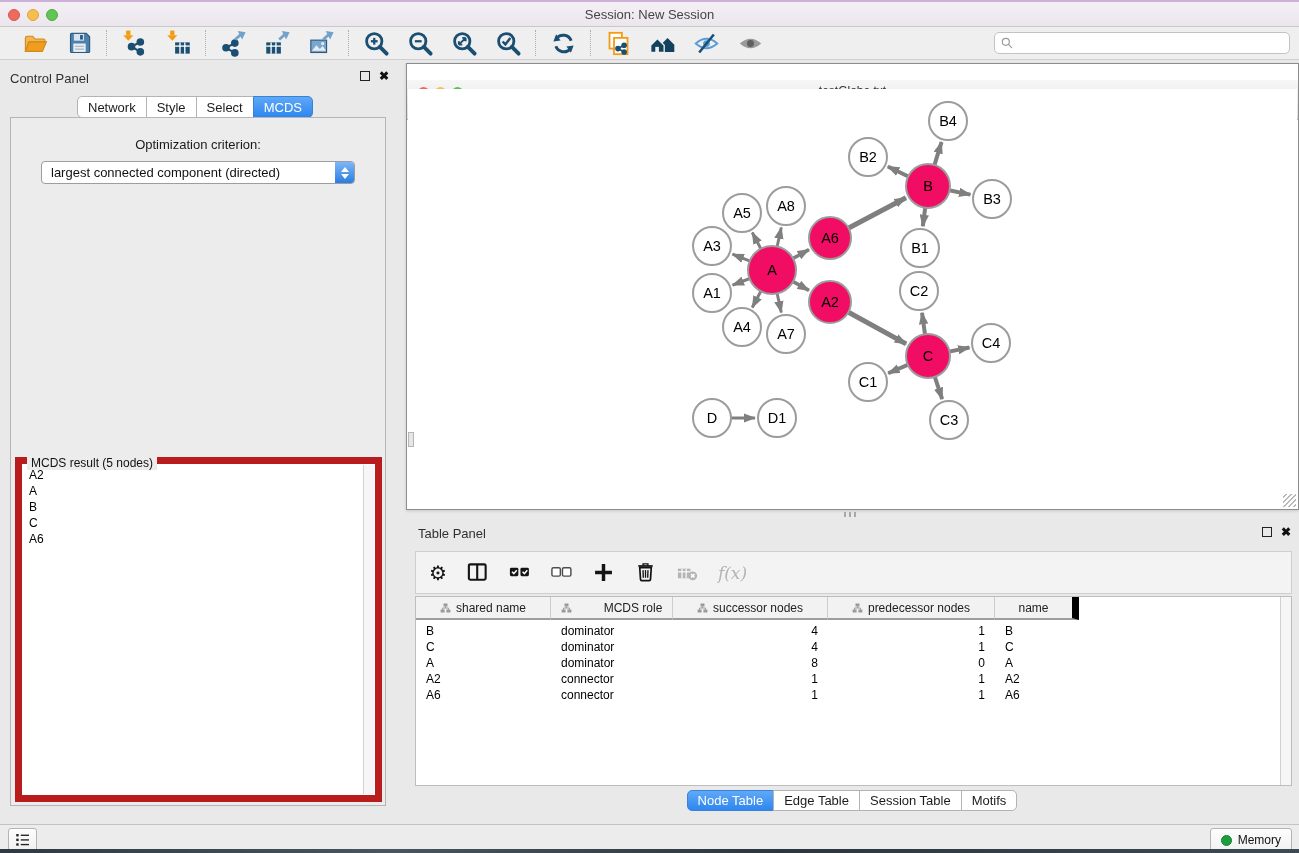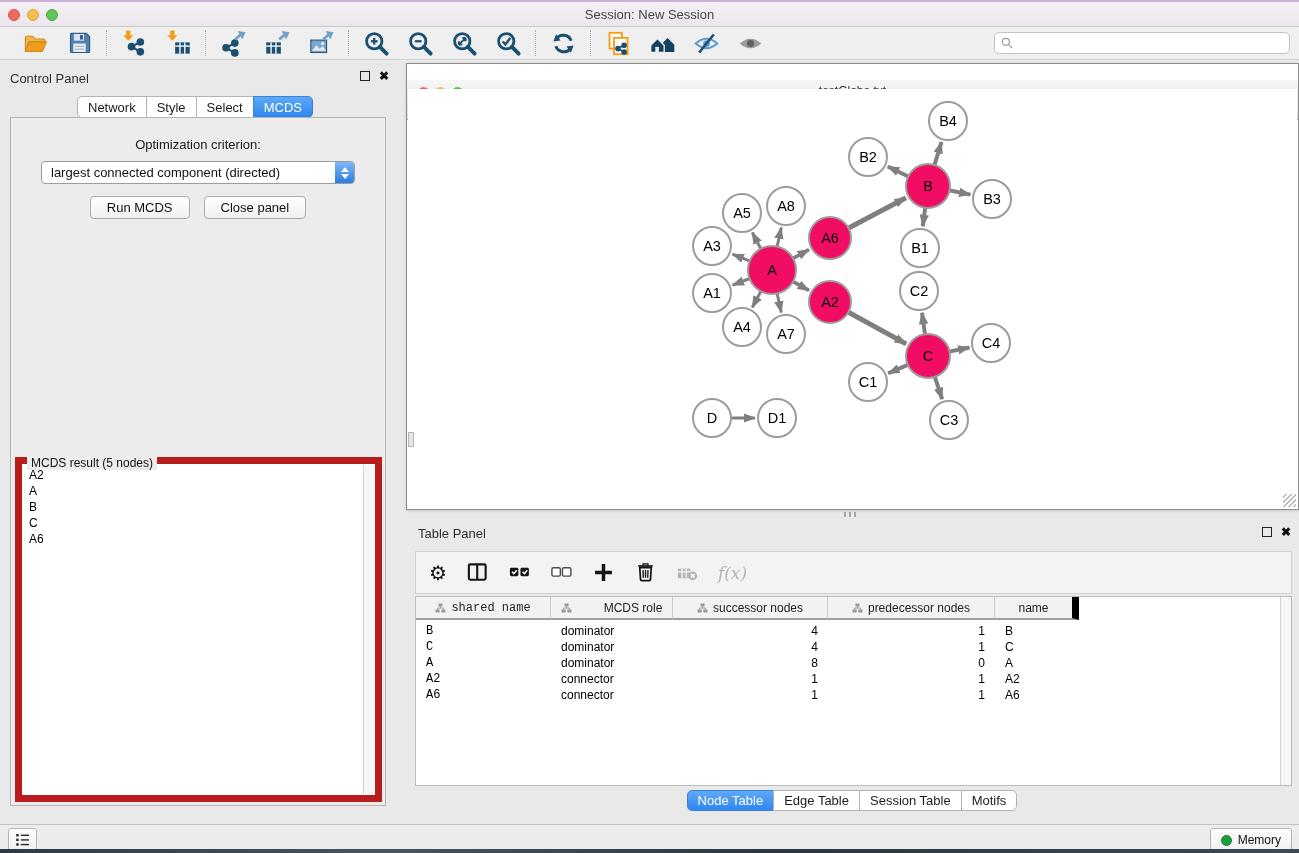--- a/index.html
+++ b/index.html
@@ -83,21 +83,21 @@
     border:1px solid #cfcfcf; display:flex; align-items:center; gap:19px; padding-left:13px; }
   .tp-btn { background:none; border:none; display:flex; align-items:center; justify-content:center; cursor:pointer; height:30px; }
   .glyph-gear { font-size:20px; color:#141414; line-height:22px; }
   .fx-label { font-family:"DejaVu Serif", serif; font-style:italic; font-size:17px; color:#b3b3b3; }
 
   .tp-table { position:absolute; left:10px; top:76px; right:7px; height:190px; background:#fff; border:1px solid #bdbdbd; }
   .thead { display:flex; height:23px; }
   .th { background:#f2f2f2; border-bottom:2px solid #9e9e9e; border-right:1px solid #cccccc;
     display:flex; align-items:center; justify-content:center; gap:5px; font-size:12px; color:#222; }
   .th.last { border-right:7px solid #000000; }
-  .c0 { width:135px;font-family:Liberation Mono, monospace; } .c1 { width:122px;gap:32px; } .c2 { width:155px; } .c3 { width:167px; } .c4 { width:84px; }
+  .c0 { width:135px; } .c1 { width:122px;gap:32px; } .c2 { width:155px; } .c3 { width:167px; } .c4 { width:84px; }
   .trow { display:flex; height:16px; align-items:center; }
   .trow:first-child { margin-top:3px; }
   .td { font-size:12px; color:#000; }
   .td.c0, .td.c1, .td.c4 { padding-left:10px; text-align:left; }
   .td.c2, .td.c3 { padding-right:10px; text-align:right; }
 
   .tp-tabs { position:absolute; left:0; right:0; top:270px; display:flex; justify-content:center; height:21px; }
 
   
   .statusbar { position:absolute; left:0; bottom:4px; width:100%; height:25px; background:#ececec; border-top:1px solid #c3c3c3; }
@@ -321,24 +321,20 @@
         <div class="seg-tab active">MCDS</div>
       </div>
     <div class="cp-content">
       <div class="opt-label">Optimization criterion:</div>
       <div class="dropdown">
         <div class="dd-text">largest connected component (directed)</div>
         <div class="dd-spin">
             <span class="up"></span>
             <span class="dn"></span>
           </div>
-      </div>
-      <div class="btn-row">
-        <button class="mac-btn">Run MCDS</button>
-        <button class="mac-btn">Close panel</button>
       </div>
       <div class="mcds-group">
         <div class="mcds-legend">MCDS result (5 nodes)</div>
         <div class="mcds-list" id="mcds-list">
             <div class="mcds-item">A2</div>
             <div class="mcds-item">A</div>
             <div class="mcds-item">B</div>
             <div class="mcds-item">C</div>
             <div class="mcds-item">A6</div>
           </div>

